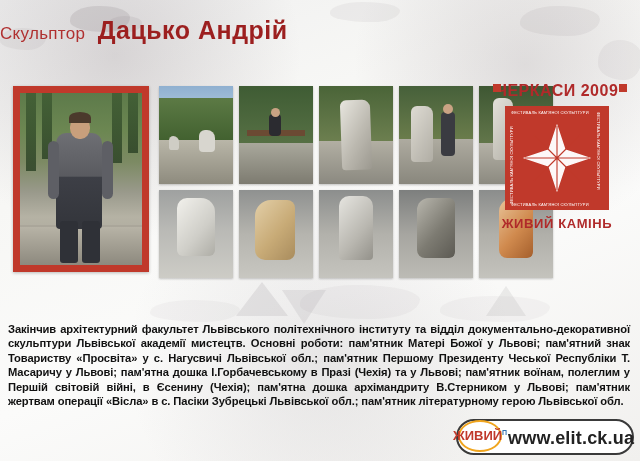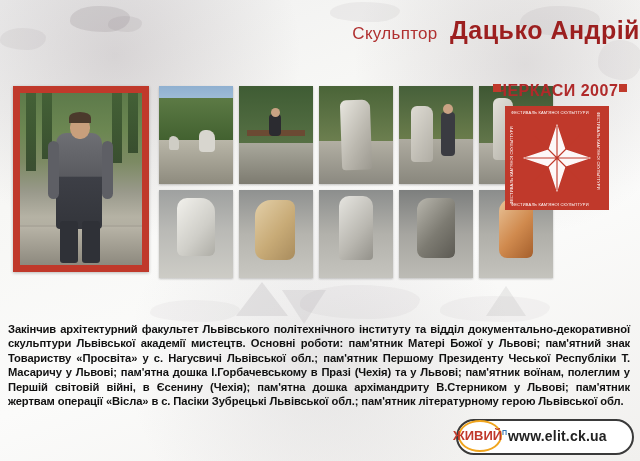--- a/index.html
+++ b/index.html
@@ -36,21 +36,21 @@
     border-style: solid;
     pointer-events: none;
   }
 
   
   #title-row {
     position: absolute;
     top: 16px;
     left: 0;
     width: 640px;
-    text-align: right;
+    text-align: left;
     white-space: nowrap;
   }
   #title-small {
     font-size: 17px;
     color: #b03030;
     letter-spacing: 0.3px;
   }
   #title-big {
     font-size: 25px;
     font-weight: bold;
@@ -263,21 +263,21 @@
   }
   #elit-logo .sm {
     font-size: 7px;
     color: #2f6fb0;
     vertical-align: super;
   }
   #elit-url {
     position: absolute;
     left: 52px;
     top: 9px;
-    font-size: 14px;
+    font-size: 18px;
     font-weight: bold;
     color: #222;
     letter-spacing: 0.2px;
   }
 </style>
 </head>
 <body>
 
 <div id="poster">
 
@@ -373,36 +373,37 @@
     <div style="position:absolute;inset:0;background:linear-gradient(180deg,#7d7f7e 0%,#a6a5a0 50%,#bcbbb5 100%);"></div>
     <div class="stone" style="left:18px;top:8px;width:38px;height:60px;background:linear-gradient(130deg,#b9b7ae,#7d7b72 55%,#5c5a53);border-radius:12px 6px 6px 8px;"></div>
   </div>
 
   <div class="ph" style="left:479px;top:190px;width:74px;height:88px;">
     <div style="position:absolute;inset:0;background:linear-gradient(180deg,#8b8d8c 0%,#b0afa9 50%,#c4c3bd 100%);"></div>
     <div class="stone" style="left:20px;top:8px;width:34px;height:60px;background:linear-gradient(130deg,#e9c49a,#d08a4e 55%,#a55f2c);border-radius:14px 8px 6px 8px;"></div>
   </div>
 
   <div id="fest">
-    <div id="fest-title">ЧЕРКАСИ 2007</div>
+    <div id="fest-title">ЧЕРКАСИ 2009</div>
     <div id="fest-badge">
 
       <svg id="fest-star" viewBox="0 0 72 72">
         <g stroke="#ffffff" stroke-width="1.4" fill="none">
           <path d="M36 4 L44 28 L68 36 L44 44 L36 68 L28 44 L4 36 L28 28 Z" fill="#ffffff" opacity="0.97"></path>
           <path d="M36 4 L36 68 M4 36 L68 36 M13 13 L59 59 M59 13 L13 59" stroke="#c0392b" stroke-width="1.1"></path>
         </g>
       </svg>
       <div class="ring-text">
         <span class="rt" style="transform:rotate(-90deg) translate(-46px,-48px);">ФЕСТИВАЛЬ КАМ'ЯНОЇ СКУЛЬПТУРИ</span>
         <span class="rt" style="transform:rotate(90deg) translate(-46px,-44px);">ФЕСТИВАЛЬ КАМ'ЯНОЇ СКУЛЬПТУРИ</span>
         <span class="rt" style="transform:translate(-46px,-48px);">ФЕСТИВАЛЬ КАМ'ЯНОЇ СКУЛЬПТУРИ</span>
         <span class="rt" style="transform:translate(-46px,44px);">ФЕСТИВАЛЬ КАМ'ЯНОЇ СКУЛЬПТУРИ</span>
       </div>
     </div>
+    <div id="fest-sub">ЖИВИЙ КАМІНЬ</div>
   </div>
   <div style="position:absolute;left:493px;top:84px;width:8px;height:8px;background:#c0392b;"></div>
   <div style="position:absolute;left:619px;top:84px;width:8px;height:8px;background:#c0392b;"></div>
 
   <div id="bio">
     <div id="bio-text">Закінчив архітектурний факультет Львівського політехнічного інституту та відділ документально-декоративної скульптури Львівської академії мистецтв. Основні роботи: пам'ятник Матері Божої у Львові; пам'ятний знак Товариству «Просвіта» у с. Нагусвичі Львівської обл.; пам'ятник Першому Президенту Чеської Республіки Т. Масаричу у Львові; пам'ятна дошка І.Горбачевському в Празі (Чехія) та у Львові; пам'ятник воїнам, полеглим у Першій світовій війні, в Єсенину (Чехія); пам'ятна дошка архімандриту В.Стерником у Львові; пам'ятник жертвам операції «Вісла» в с. Пасіки Зубрецькі Львівської обл.; пам'ятник літературному герою Львівської обл.</div>
   </div>
 
   <div id="elit">
     <div id="elit-pill"></div>

